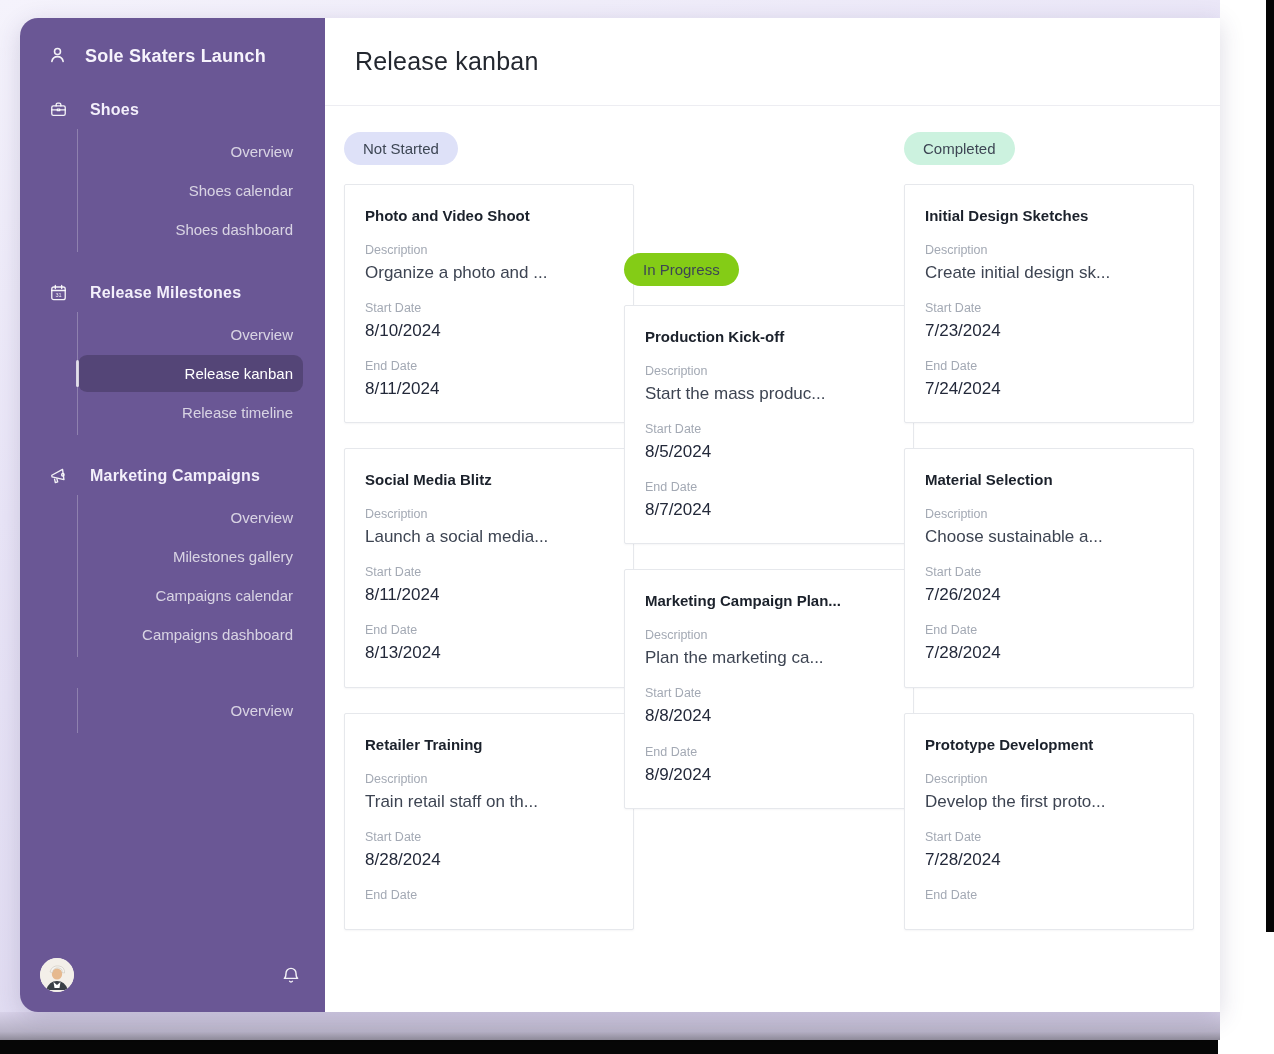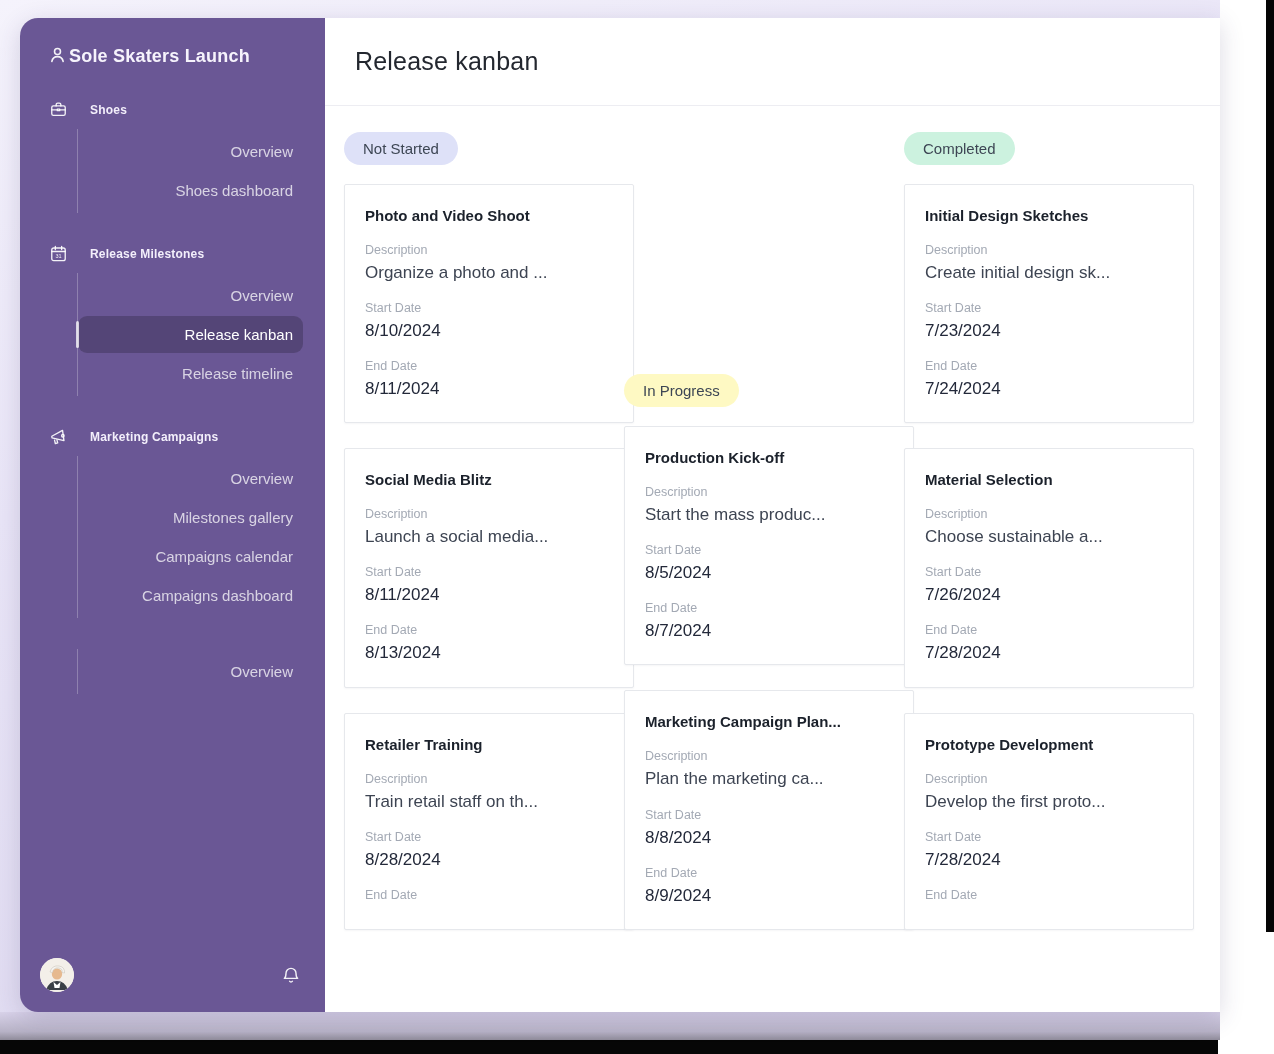--- a/index.html
+++ b/index.html
@@ -29,28 +29,28 @@
     overflow:hidden; display:flex;
     box-shadow:0 6px 24px rgba(60,50,100,0.18);
   }
 
   
   .sidebar {
     width:305px; flex:0 0 305px; position:relative;
     background:var(--sidebar-bg,#6a5795);
     color:#fff; overflow:hidden;
   }
-  .workspace-row { display:flex; align-items:center; gap:1px; padding:26px 0 0 27px; }
+  .workspace-row { display:flex; align-items:center; gap:17px; padding:26px 0 0 27px; }
   .workspace-row svg { width:21px; height:21px; flex:0 0 21px; }
   .workspace-title { font-size:18px; font-weight:700; letter-spacing:.2px; color:#f6f3fc; }
 
   .nav-section { margin-top:31px; }
   .section-header { display:flex; align-items:center; gap:22px; padding-left:29px; cursor:default; }
   .section-header svg { width:19px; height:19px; flex:0 0 19px; }
-  .section-label { font-size:12px; font-weight:700; color:#f3effb; letter-spacing:.2px; }
+  .section-label { font-size:16px; font-weight:700; color:#f3effb; letter-spacing:.2px; }
   .nav-items {
     margin:10px 0 0 57px;
     border-left:1px solid rgba(255,255,255,0.25);
     padding:2px 0 2px 0;
   }
   .nav-item {
     position:relative;
     margin:2px 22px 2px 0;
     padding:10px 10px 10px 14px;
     font-size:15px; color:rgba(255,255,255,0.74);
@@ -76,21 +76,21 @@
 
   
   .main { flex:1; background:#ffffff; display:flex; flex-direction:column; min-width:0; }
   .main-header {
     height:88px; flex:0 0 88px;
     border-bottom:1px solid #ededf2;
     display:flex; align-items:center; padding:0 30px;
   }
   .page-title { font-size:25px; font-weight:500; color:#23272f; letter-spacing:.2px; }
 
-  .board { padding:26px 0 0 19px; display:flex; gap:30px; align-items:flex-end; }
+  .board { padding:26px 0 0 19px; display:flex; gap:30px; align-items:center; }
   .board-column { width:250px; flex:0 0 250px; }
   .status-badge {
     display:inline-block; padding:8px 19px; border-radius:18px;
     font-size:15px; color:#3d4654; margin-bottom:19px;
   }
   .card {
     width:290px; background:#fff;
     border:1px solid #e6e8ec; border-radius:2px;
     padding:22px 20px 20px 20px; margin-bottom:25px;
     box-shadow:0 1px 2px rgba(30,30,60,0.04);
@@ -131,20 +131,21 @@
                 <rect x="3.5" y="7.5" width="17" height="12" rx="2"></rect>
                 <path d="M9 7.5V6a2 2 0 0 1 2-2h2a2 2 0 0 1 2 2v1.5"></path>
                 <path d="M3.5 12.5h7m3 0h7"></path>
                 <path d="M10.5 11.5h3v2h-3z"></path>
               </svg>
             </span>
       <span class="section-label">Shoes</span>
     </div>
     <div class="nav-items">
             <div class="nav-item">Overview</div>
+            <div class="nav-item">Shoes calendar</div>
             <div class="nav-item">Shoes dashboard</div>
           </div>
   </div>
 
   <div class="nav-section">
     <div class="section-header">
       <span class="section-icon" style="display: inline-flex;">
               <svg viewBox="0 0 24 24" fill="none" stroke="rgba(255,255,255,0.92)" stroke-width="1.7" stroke-linecap="round" stroke-linejoin="round" width="19" height="19">
                 <rect x="3.5" y="5" width="17" height="16" rx="2.5"></rect>
                 <path d="M8 3v4M16 3v4M3.5 9.5h17"></path>
@@ -238,21 +239,21 @@
     <div class="field-value">Train retail staff on th...</div>
     <div class="field-label">Start Date</div>
     <div class="field-value date">8/28/2024</div>
     <div class="field-label">End Date</div>
     <div class="field-value date"></div>
   </div>
 </div>
   </div>
 
   <div class="board-column">
-    <span class="status-badge" style="background: #fef9c3;">In Progress</span>
+    <span class="status-badge" style="background: #84cc16;">In Progress</span>
     <div class="column-cards">
   <div class="card">
     <div class="card-title">Production Kick-off</div>
     <div class="field-label">Description</div>
     <div class="field-value">Start the mass produc...</div>
     <div class="field-label">Start Date</div>
     <div class="field-value date">8/5/2024</div>
     <div class="field-label">End Date</div>
     <div class="field-value date">8/7/2024</div>
   </div>

